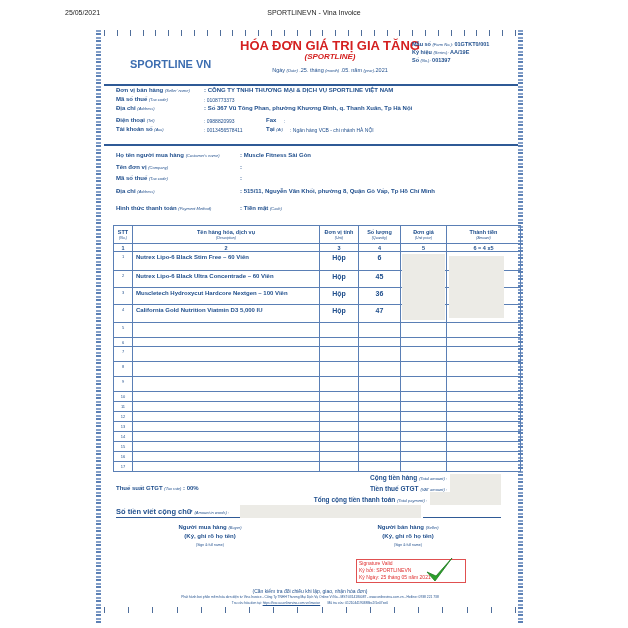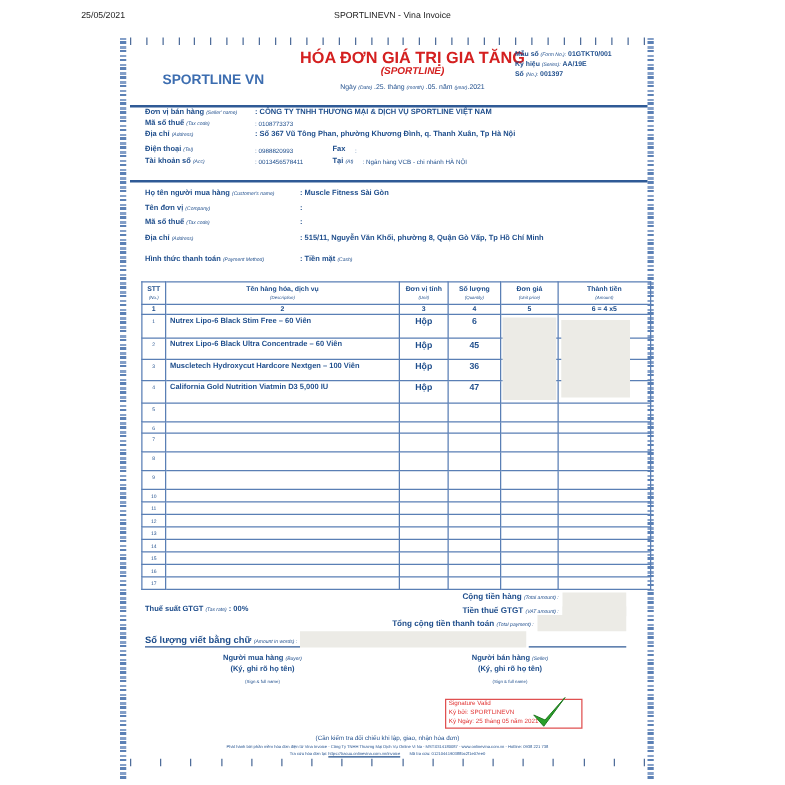--- a/index.html
+++ b/index.html
@@ -305,21 +305,21 @@
 <div class="redact" style="left:402px; top:254px; width:43px; height:66px;"></div>
 <div class="redact" style="left:449px; top:256px; width:55px; height:62px;"></div>
 
 <div class="abs sum-lbl" style="left:300px; width:147px; top:474px;"><span>Cộng tiền hàng</span> <i>(Total amount) :</i></div>
 <div class="redact" style="left:450px; top:474px; width:51px; height:18px;"></div>
 <div class="abs lbl" style="left:116px; top:485px;"><span>Thuế suất GTGT</span> <i>(Tax rate)</i> <span>: 00%</span></div>
 <div class="abs sum-lbl" style="left:300px; width:147px; top:485px;"><span>Tiền thuế GTGT</span> <i>(VAT amount) :</i></div>
 <div class="redact" style="left:450px; top:485px; width:51px; height:8px;"></div>
 <div class="abs sum-lbl" style="left:260px; width:167px; top:496px;"><span>Tổng cộng tiền thanh toán</span> <i>(Total payment) :</i></div>
 <div class="redact" style="left:430px; top:492px; width:71px; height:13px;"></div>
-<div class="abs" style="left:116px; top:507px; font-size:7.5px; font-weight:bold; color:#1f4e8c;"><span>Số lượng viết bằng chữ</span> <i style="font-size:4px;font-weight:normal;">(Amount in words) :</i></div>
+<div class="abs" style="left:116px; top:507px; font-size:7.5px; font-weight:bold; color:#1f4e8c;"><span>Số tiền viết cộng chữ</span> <i style="font-size:4px;font-weight:normal;">(Amount in words) :</i></div>
 <div class="redact" style="left:240px; top:505px; width:181px; height:13px;"></div>
 <div class="hr" style="left:116px; width:124px; top:517px; height:1px;"></div>
 <div class="hr" style="left:423px; width:78px; top:517px; height:1px;"></div>
 
 <div class="abs sign-h" style="left:150px; width:120px; top:524px;"><span>Người mua hàng</span> <i>(Buyer)</i></div>
 <div class="abs sign-h" style="left:150px; width:120px; top:533px;">(Ký, ghi rõ họ tên)</div>
 <div class="abs sign-sub" style="left:150px; width:120px; top:543px;">(Sign &amp; full name)</div>
 
 <div class="abs sign-h" style="left:348px; width:120px; top:524px;"><span>Người bán hàng</span> <i>(Seller)</i></div>
 <div class="abs sign-h" style="left:348px; width:120px; top:533px;">(Ký, ghi rõ họ tên)</div>

